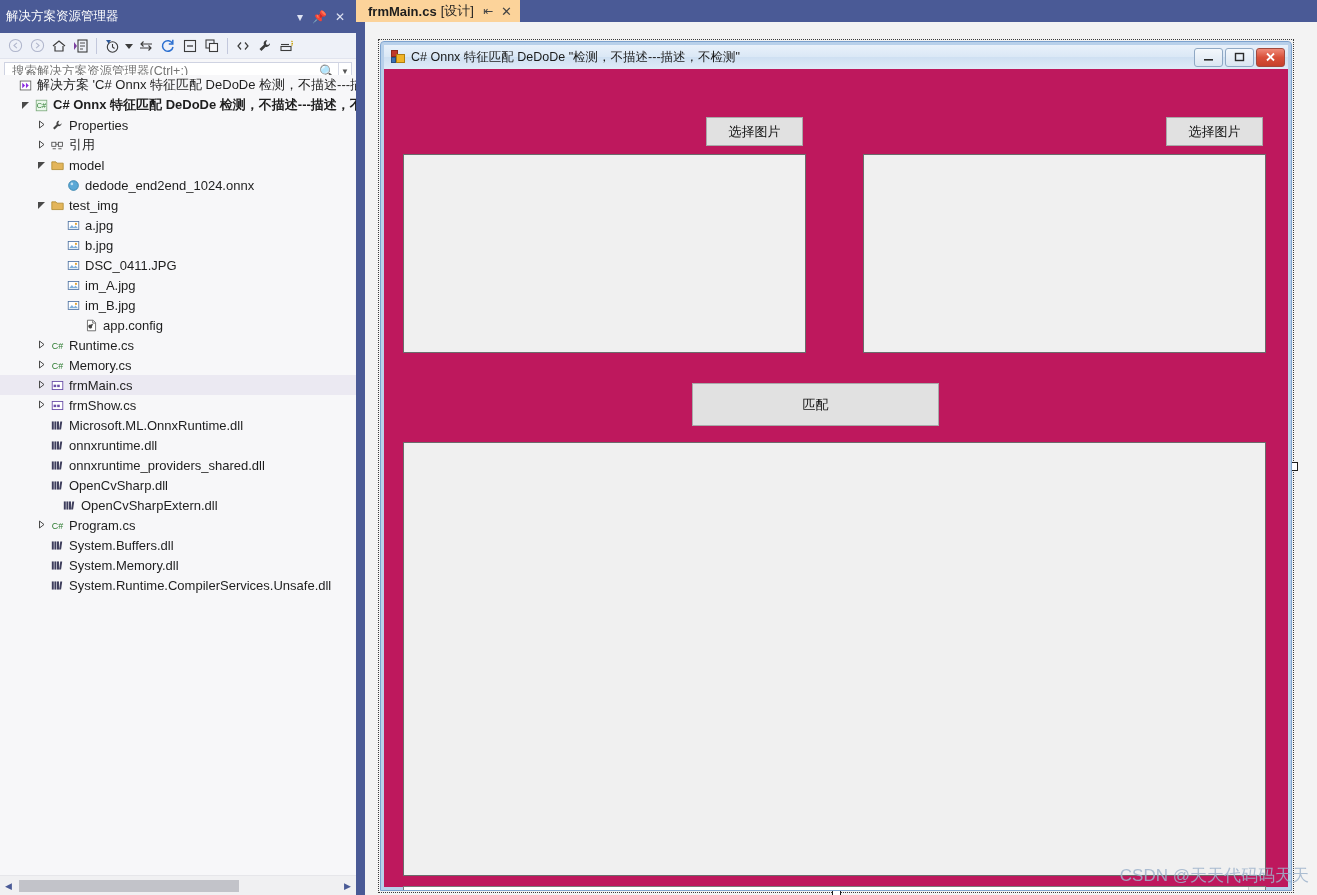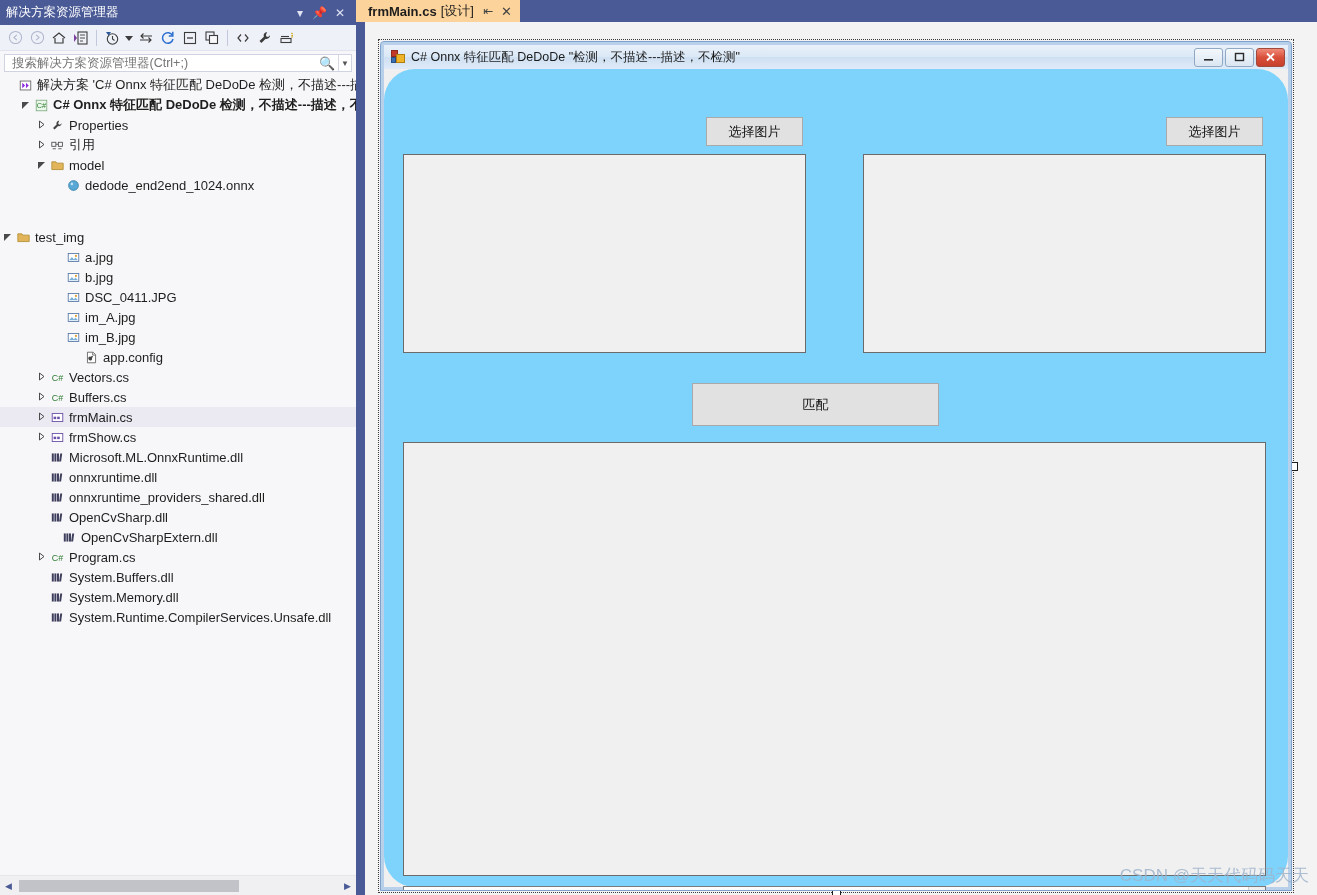--- a/index.html
+++ b/index.html
@@ -11,21 +11,21 @@
     background: #f5f5f5;
   }
   #root { position: relative; width: 1317px; height: 895px; }
 
   
   #solution-explorer {
     position: absolute; left: 0; top: 0; width: 356px; height: 895px;
     background: #f7f7f9;
   }
   .se-header {
-    height: 25px; background: #4a5a96; color: #ffffff;
+    height: 33px; background: #4a5a96; color: #ffffff;
     display: flex; align-items: center; padding: 0 6px;
     font-size: 12.5px;
   }
   .se-header .title { flex: 1; white-space: nowrap; overflow: hidden; }
   .se-header .hdr-icon {
     width: 20px; text-align: center; color: #dfe3f2;
     font-size: 12px; cursor: pointer; line-height: 1;
   }
 
   .se-toolbar {
@@ -155,22 +155,21 @@
     font-size: 11px; color: #2a2a2a; cursor: pointer;
   }
   .wbtn.close {
     border-color: #a14a3e;
     background: linear-gradient(to bottom, #ef8a78 0%, #d9503a 50%, #c6402c 100%);
     color: #ffffff; font-weight: bold; font-size: 12px;
   }
 
   .form-client {
     position: absolute; left: 3px; top: 27px; right: 3px; bottom: 3px;
-    background: #7dd3fc;
-    border-radius: 31px;
+    background: #be185d;
   }
 
   .winbtn {
     position: absolute; background: #e1e1e1; border: 1px solid #a9a9a9;
     font-size: 13px; color: #111; display: flex; align-items: center;
     justify-content: center; cursor: pointer;
     font-family: "DejaVu Sans", sans-serif;
   }
   .picbox {
     position: absolute; background: #f0f0f0; border: 1px solid #6b6b6b;
@@ -363,21 +362,21 @@
         <div class="node" style="padding-left: 50px;">
           <span class="exp"></span>
           <span class="ico">
             <svg class="sq" viewBox="0 0 16 16">
               <circle cx="8" cy="8" r="6" fill="#5aa8d6" stroke="#2f7ca8" stroke-width="1"></circle>
               <circle cx="6" cy="6" r="1.6" fill="#bfe0f2"></circle>
             </svg>
           </span>
           <span class="lbl">dedode_end2end_1024.onnx</span>
         </div>
-        <div class="node" style=" margin-top: 32px;">
+        <div class="node" style="padding-left: 34px;">
           <span class="exp"><svg width="9" height="9" viewBox="0 0 9 9">
               <path d="M1 2 L8 2 L1 9 Z" fill="#4a4a4a"></path>
             </svg></span>
           <span class="ico">
             <svg class="sq" viewBox="0 0 16 16">
               <path d="M1 3.5 h5 l1.3 1.6 H15 V13 H1 Z" fill="#e3b55b" stroke="#b08a2e" stroke-width="1"></path>
             </svg>
           </span>
           <span class="lbl">test_img</span>
         </div>
@@ -449,32 +448,32 @@
         </div>
         <div class="node" style="padding-left: 34px;">
           <span class="exp"><svg width="9" height="9" viewBox="0 0 9 9">
               <path d="M2.5 1 L7 4.5 L2.5 8 Z" fill="none" stroke="#4a4a4a" stroke-width="1"></path>
             </svg></span>
           <span class="ico">
             <svg class="sq" viewBox="0 0 16 16">
               <text x="8" y="12" font-size="11" text-anchor="middle" fill="#2e7d32" font-family="sans-serif">C#</text>
             </svg>
           </span>
-          <span class="lbl">Vectors.cs</span>
+          <span class="lbl">Runtime.cs</span>
         </div>
         <div class="node" style="padding-left: 34px;">
           <span class="exp"><svg width="9" height="9" viewBox="0 0 9 9">
               <path d="M2.5 1 L7 4.5 L2.5 8 Z" fill="none" stroke="#4a4a4a" stroke-width="1"></path>
             </svg></span>
           <span class="ico">
             <svg class="sq" viewBox="0 0 16 16">
               <text x="8" y="12" font-size="11" text-anchor="middle" fill="#2e7d32" font-family="sans-serif">C#</text>
             </svg>
           </span>
-          <span class="lbl">Buffers.cs</span>
+          <span class="lbl">Memory.cs</span>
         </div>
         <div class="node selected" style="padding-left: 34px;">
           <span class="exp"><svg width="9" height="9" viewBox="0 0 9 9">
               <path d="M2.5 1 L7 4.5 L2.5 8 Z" fill="none" stroke="#4a4a4a" stroke-width="1"></path>
             </svg></span>
           <span class="ico">
             <svg class="sq" viewBox="0 0 16 16">
               <rect x="1.5" y="3" width="13" height="10" fill="#fff" stroke="#6b4fa8" stroke-width="1.1"></rect>
               <rect x="3.2" y="7" width="3.2" height="3" fill="#6b4fa8"></rect>
               <rect x="7.6" y="7" width="3.2" height="3" fill="#6b4fa8"></rect>

